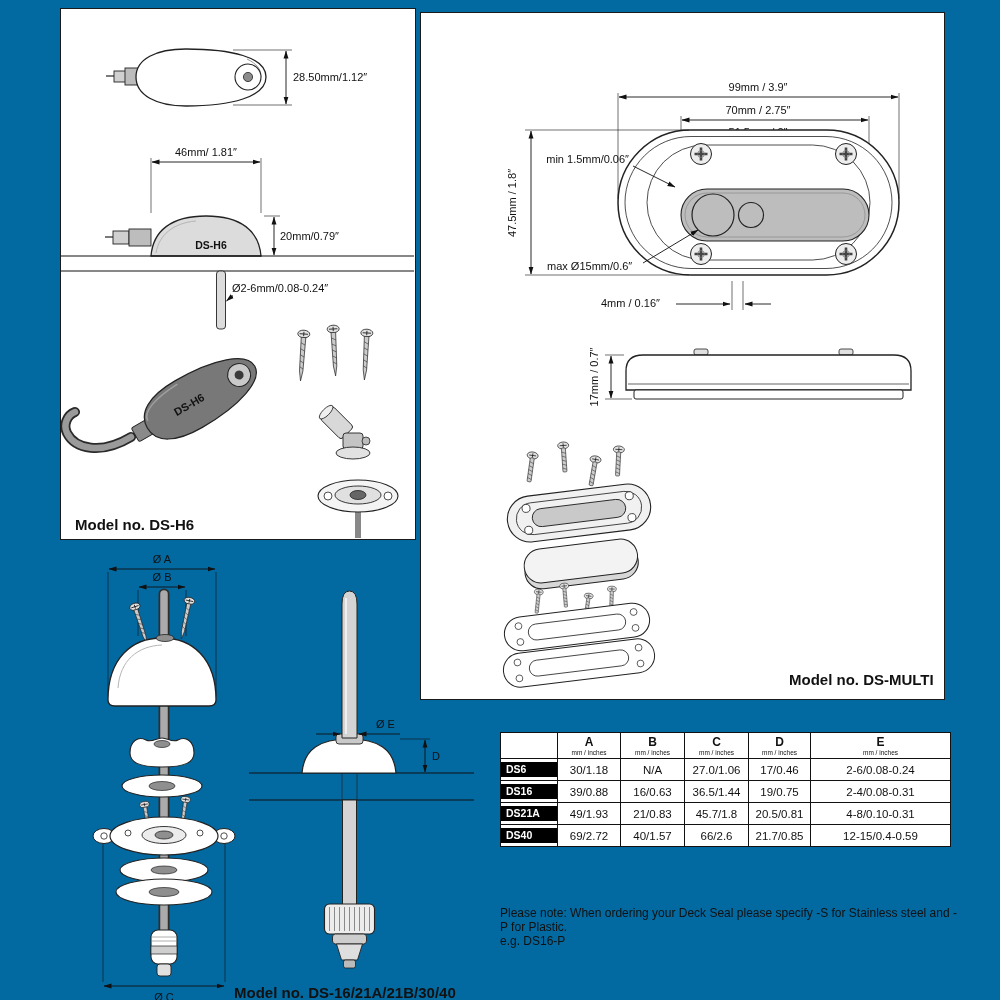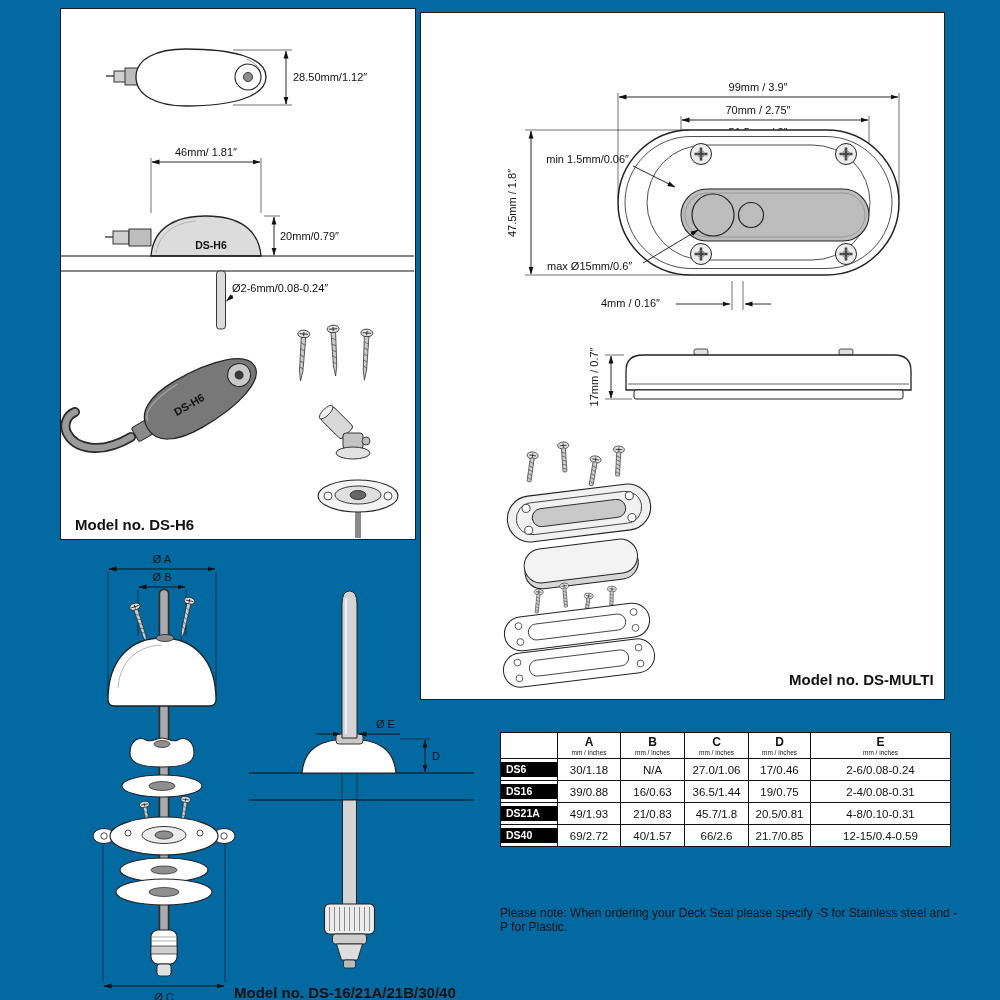--- a/index.html
+++ b/index.html
@@ -413,15 +413,16 @@
         <td>40/1.57</td>
         <td>66/2.6</td>
         <td>21.7/0.85</td>
         <td>12-15/0.4-0.59</td>
       </tr>
     </tbody>
   </table>
 
   <div id="note">
     <div>Please note: When ordering your Deck Seal please specify -S for Stainless steel and -P for Plastic.</div>
+    <div>e.g. DS16-P</div>
   </div>
 
 </div>
 
 </body></html>

